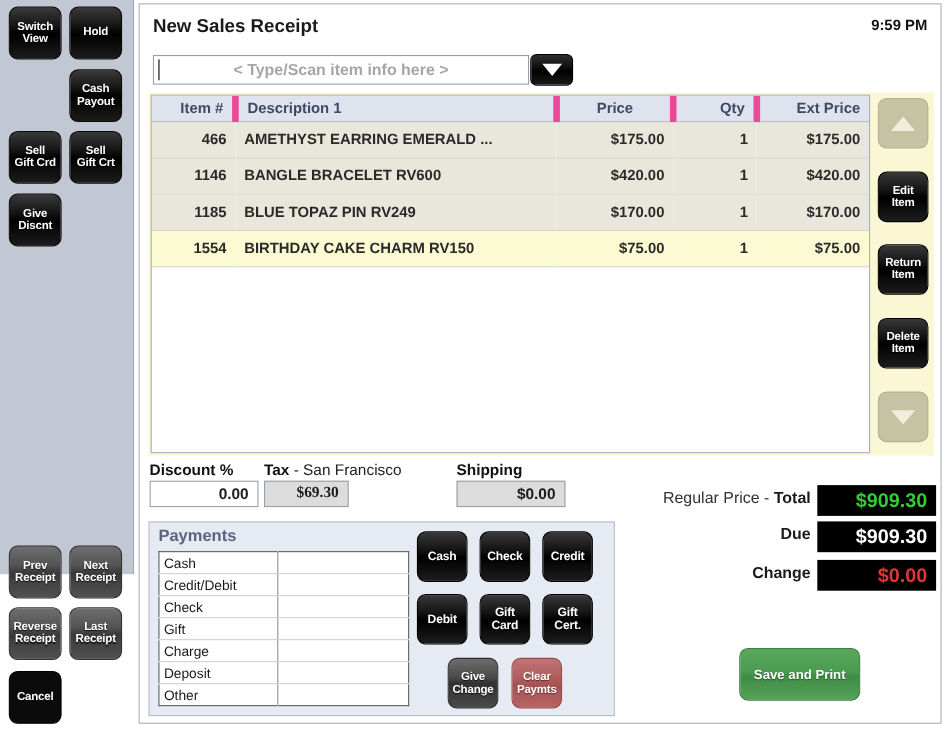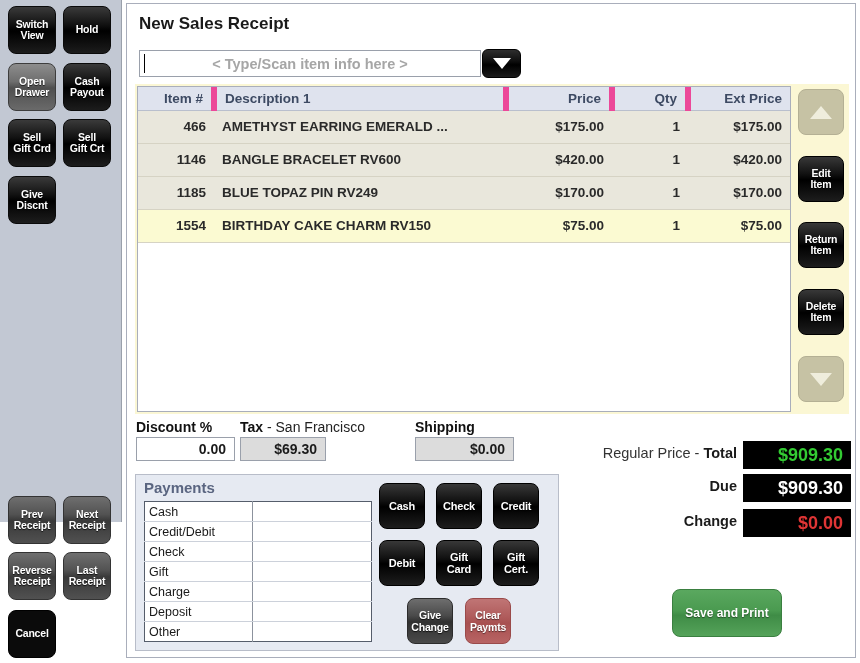--- a/index.html
+++ b/index.html
@@ -178,21 +178,21 @@
     font-weight: bold;
     font-size: 13.5px;
     height: 23px;
     padding: 0 8px;
     border-right: 6px solid #ec4899;
     border-bottom: 1px solid #b9bfcd;
     box-sizing: border-box;
   }
   table.items th.c-item { width: 76px; text-align: right; }
   table.items th.c-desc { width: 292px; text-align: left; }
-  table.items th.c-price { width: 106px; text-align: right; }
+  table.items th.c-price { width: 106px; text-align: center; }
   table.items th.c-qty { width: 76px; text-align: right; }
   table.items th.c-ext { width: 102px; text-align: right; border-right: none; }
 
   table.items td {
     height: 33px;
     padding: 0 8px;
     font-weight: bold;
     color: #2a2a2a;
     border-bottom: 1px solid #d6d3c4;
     box-sizing: border-box;
@@ -398,24 +398,20 @@
 <div id="app">
 
   <div id="sidebar">
     <div class="sb-btn sb-black" style="left:8px;  top:6px;">
       <span>Switch</span>
       <span>View</span>
     </div>
     <div class="sb-btn sb-black" style="left:63px; top:6px;">
       <span>Hold</span>
     </div>
-    <div class="sb-btn sb-gray" style="left:8px;  top:63px;">
-      <span>Open</span>
-      <span>Drawer</span>
-    </div>
     <div class="sb-btn sb-black" style="left:63px; top:63px;">
       <span>Cash</span>
       <span>Payout</span>
     </div>
     <div class="sb-btn sb-black" style="left:8px;  top:119px;">
       <span>Sell</span>
       <span>Gift Crd</span>
     </div>
     <div class="sb-btn sb-black" style="left:63px; top:119px;">
       <span>Sell</span>
@@ -445,20 +441,21 @@
     <div class="sb-btn sb-flat-black" style="left:8px; top:610px;">
       <span>Cancel</span>
     </div>
   </div>
 
   <div id="main">
     <div id="main-inner">
 
       <div id="page-title">New Sales Receipt</div>
       <div id="datetime">
+        <div>9:59 PM</div>
       </div>
 
       <div id="scanbar">
         <input id="scan-input" type="text" placeholder="&lt; Type/Scan item info here &gt;" style="">
         <div id="scan-caret"></div>
         <div id="scan-drop">
           <span class="tri-down"></span>
         </div>
       </div>
 
@@ -530,21 +527,21 @@
       </div>
 
       <div class="fld-label" style="left:9px; top:415px;">Discount %</div>
       <div class="fld-box editable" style="left:9px; top:433px; width:99px;">
         <span>0.00</span>
       </div>
 
       <div class="fld-label" style="left:113px; top:415px;">
         <span>Tax</span><span class="sub"> - San Francisco</span>
       </div>
-      <div class="fld-box readonly" style="left:113px; top:433px; width:86px;">
+      <div class="fld-box readonly" style="left:113px; top:433px; width:77px;font-family:Liberation Serif, serif;">
         <span>$69.30</span>
       </div>
 
       <div class="fld-label" style="left:288px; top:415px;">Shipping</div>
       <div class="fld-box readonly" style="left:288px; top:433px; width:99px;">
         <span>$0.00</span>
       </div>
 
       <div class="tot-label" style="left:320px; top:441px; width:290px;">
         <span class="pre">Regular Price - </span><span>Total</span>

